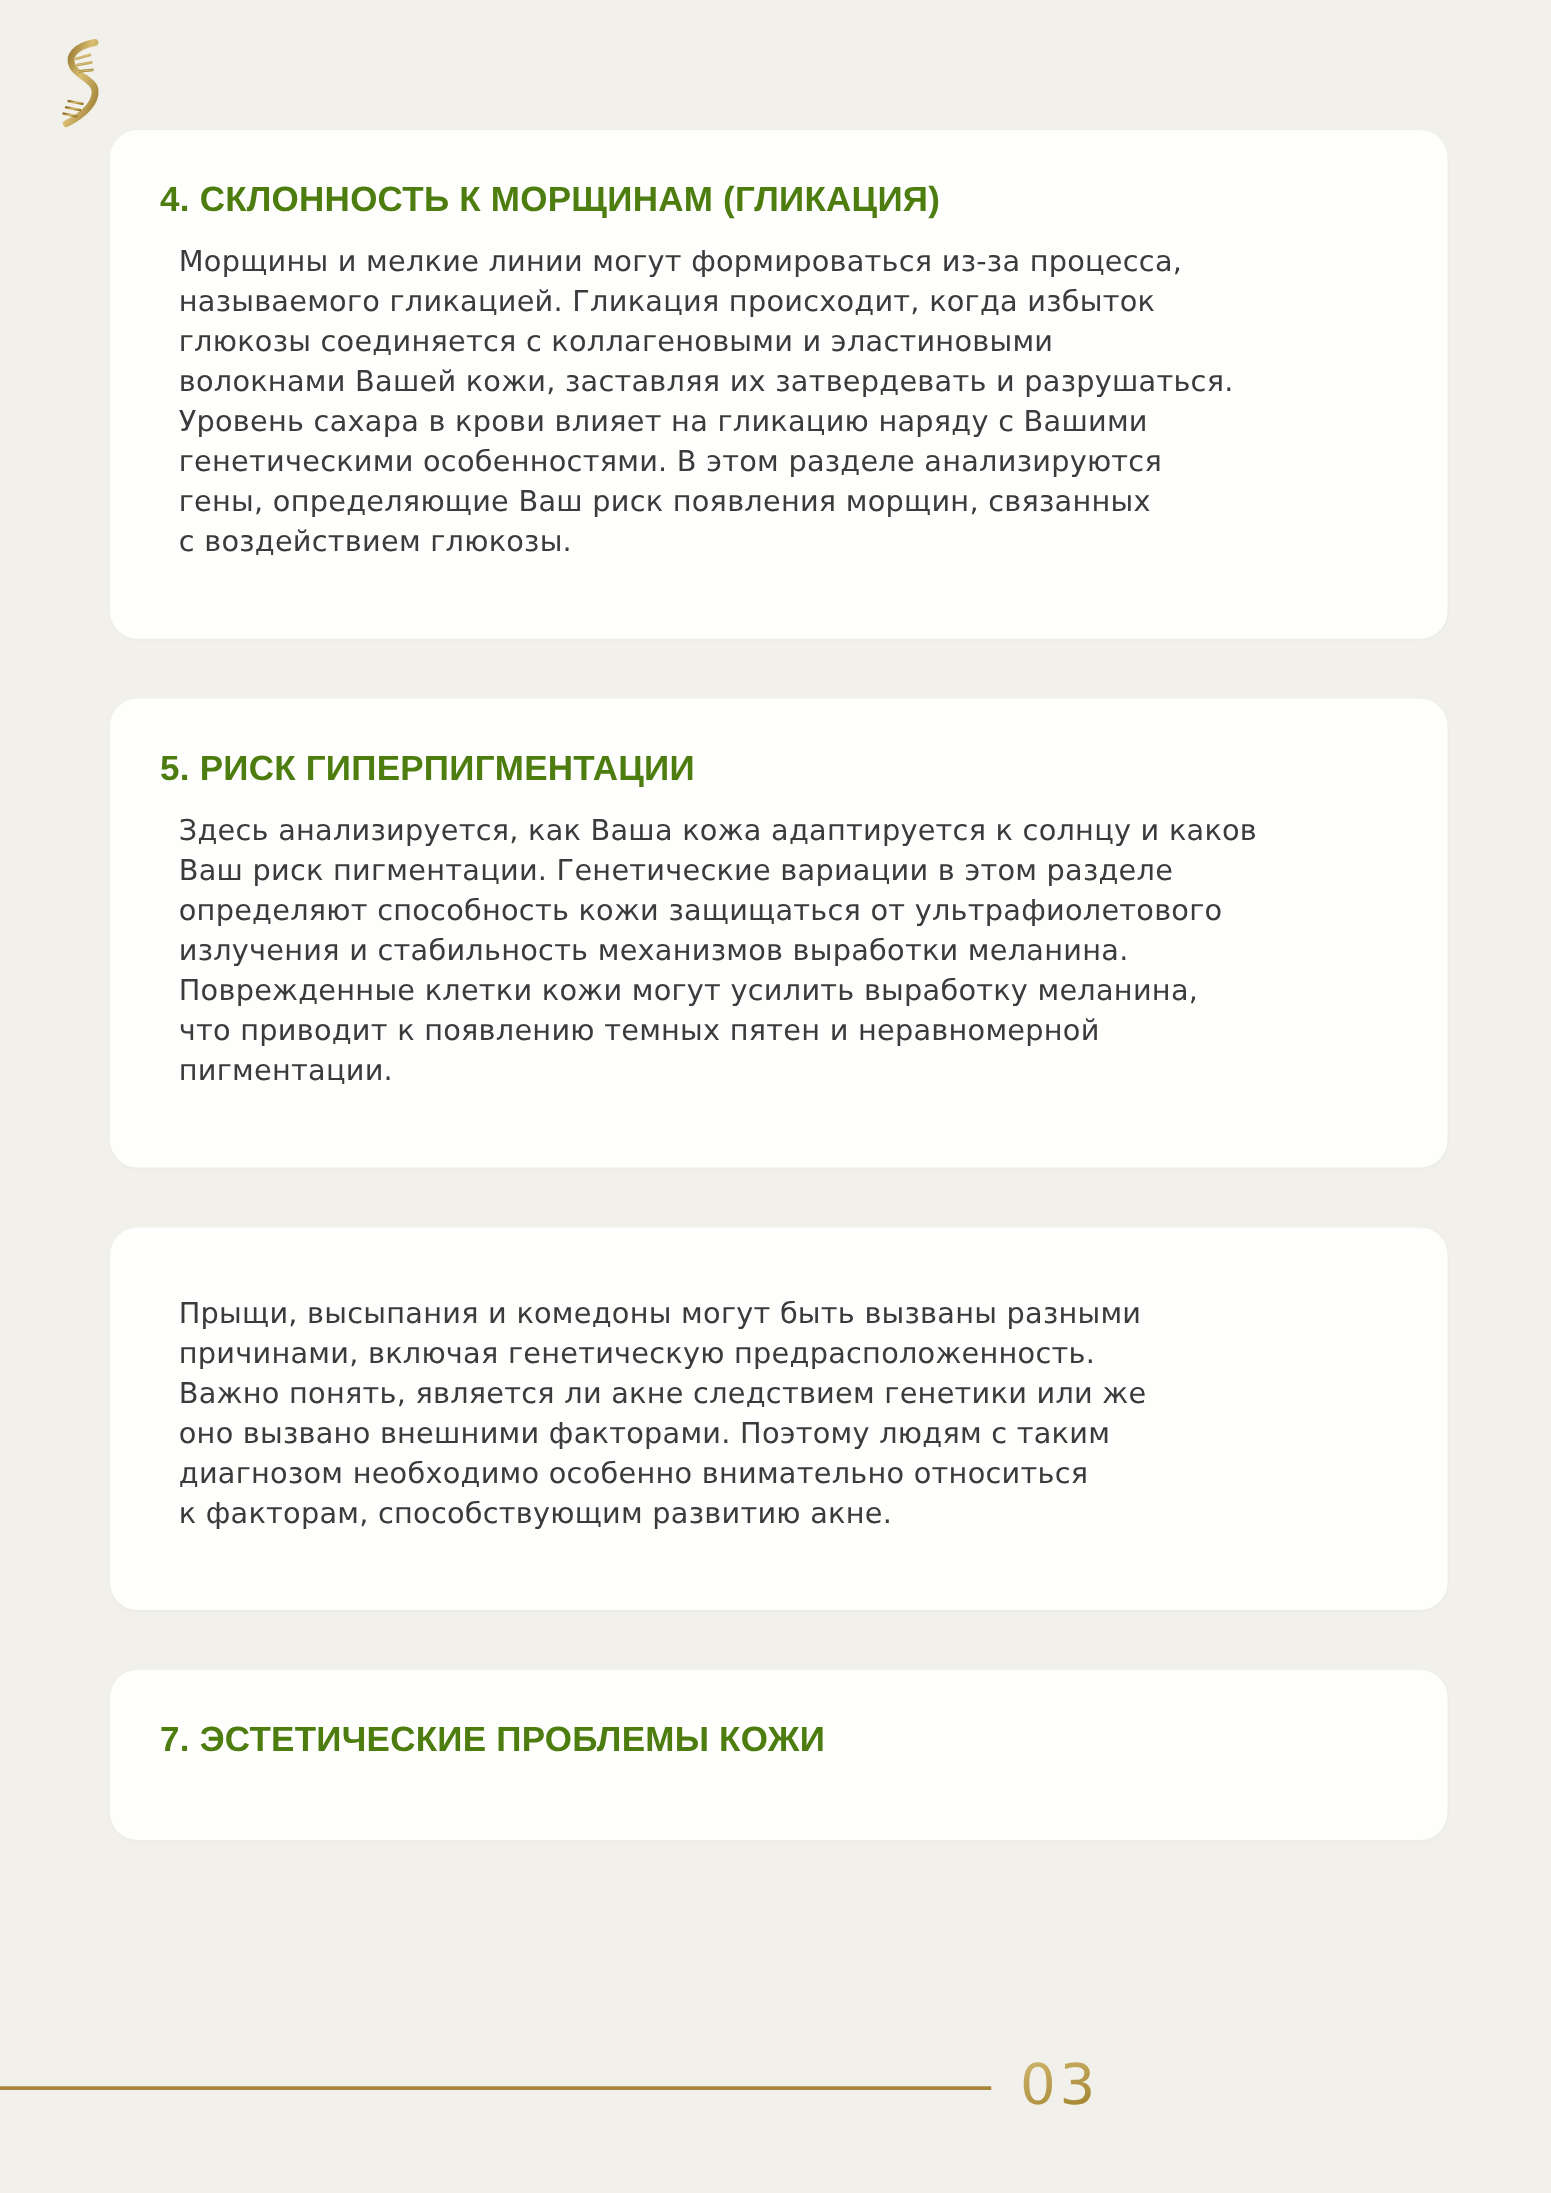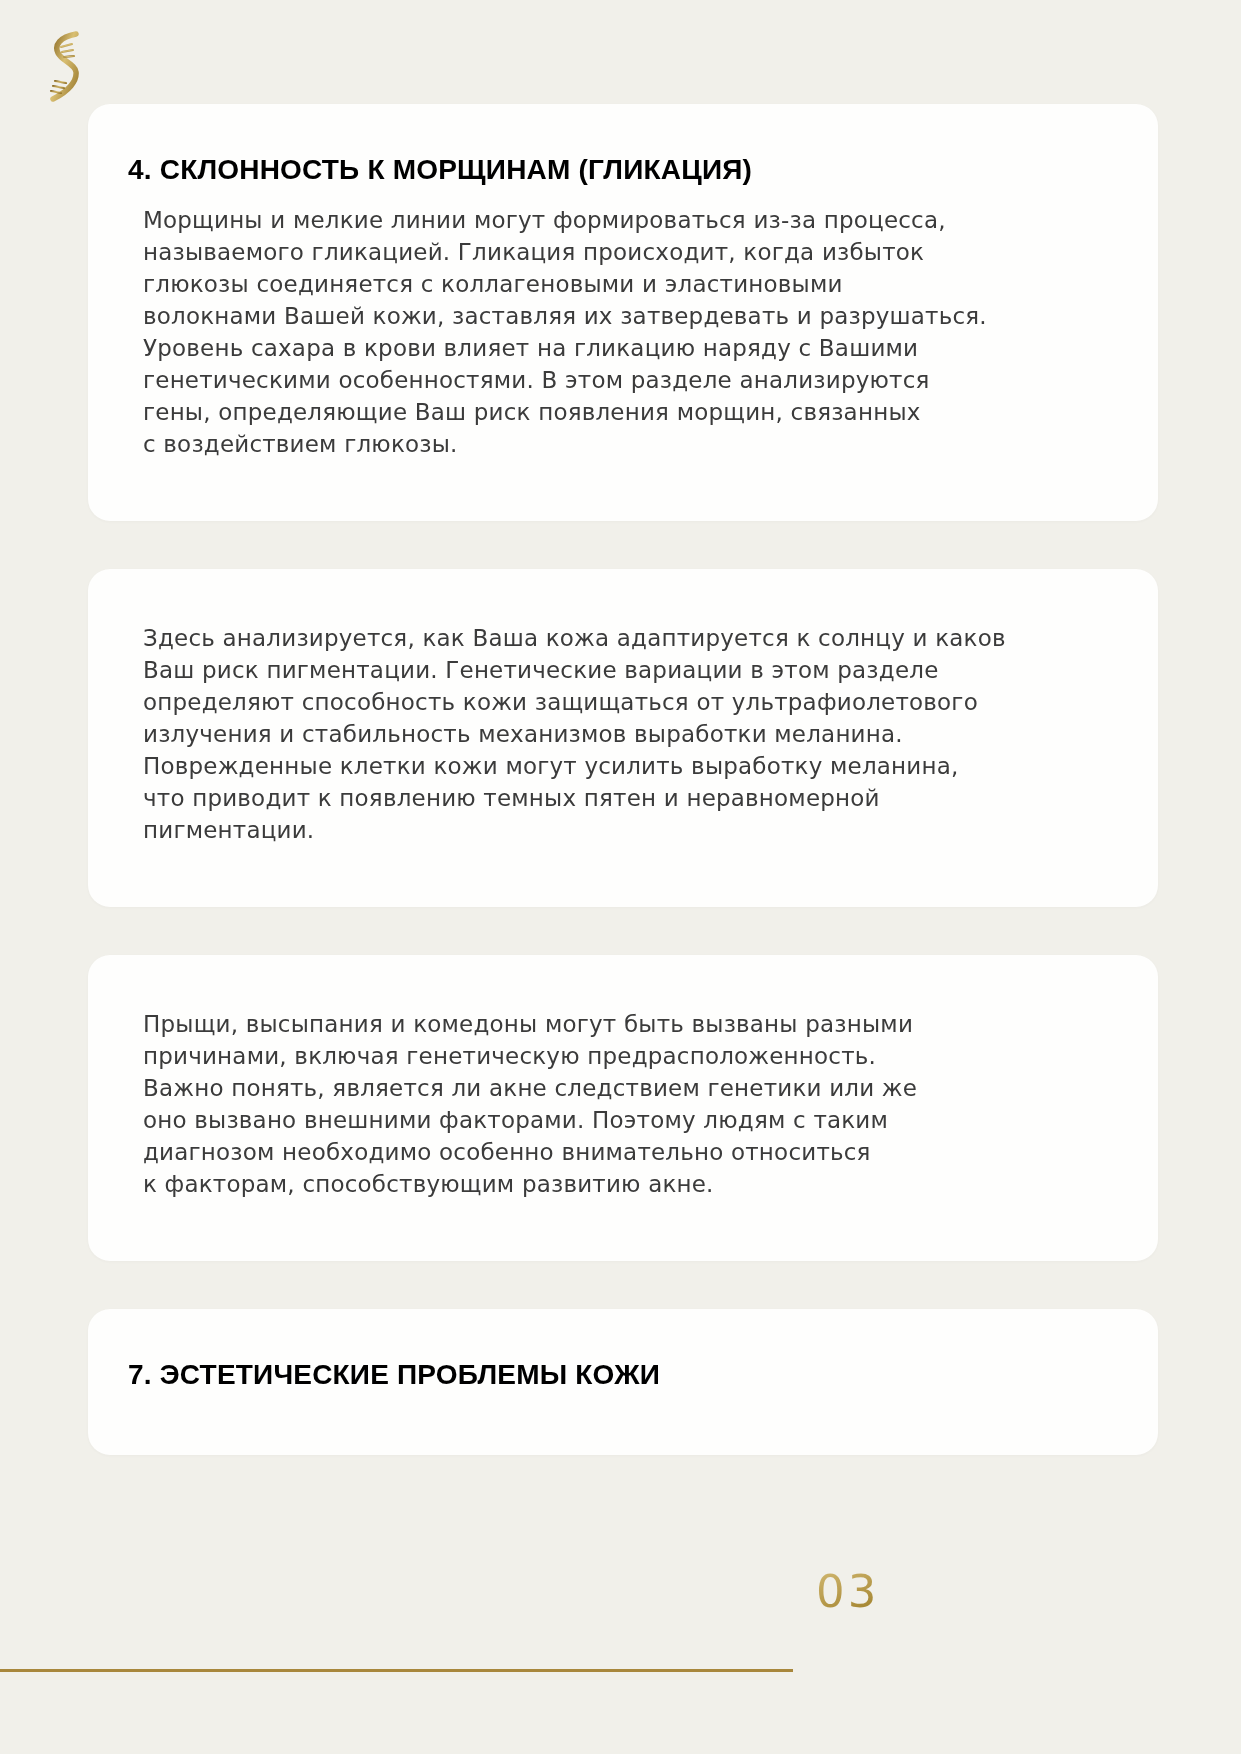--- a/index.html
+++ b/index.html
@@ -29,46 +29,46 @@
   }
   .card {
     box-sizing: border-box;
     background: #fefefd;
     border-radius: 22px;
     padding: 38px 42px 46px 40px;
     margin-bottom: 48px;
     box-shadow: 0 1px 3px rgba(60,60,50,0.03);
   }
   .card-title {
-    margin: 12px 0 18px 0;
+    margin: 2px 0 18px 0;
     font-family: "Liberation Sans", sans-serif;
     font-size: 28px;
     font-weight: 800;
     letter-spacing: 0.2px;
-    color: #000000;
+    color: #4d7c0f;
   }
   .card-body {
     margin: 15px;
     font-size: 23px;
     line-height: 32px;
     letter-spacing: 0.2px;
     color: #3b3b3b;
     white-space: pre-line;
   }
   .footer-line {
     position: absolute;
     top: 1669px;
     left: 0;
     width: 793px;
     height: 3px;
     background: #a8873c;
   }
   .page-number {
     position: absolute;
-    top: 1569px;
+    top: 1645px;
     left: 816px;
     font-size: 45px;
     line-height: 45px;
     letter-spacing: 3px;
     font-weight: 400;
     background: linear-gradient(160deg, #cdb36b 10%, #a3842f 90%);
     -webkit-background-clip: text;
     background-clip: text;
     color: #b3954a;
     -webkit-text-fill-color: transparent;
@@ -106,20 +106,21 @@
 называемого гликацией. Гликация происходит, когда избыток
 глюкозы соединяется с коллагеновыми и эластиновыми
 волокнами Вашей кожи, заставляя их затвердевать и разрушаться.
 Уровень сахара в крови влияет на гликацию наряду с Вашими
 генетическими особенностями. В этом разделе анализируются
 гены, определяющие Ваш риск появления морщин, связанных
 с воздействием глюкозы.</p>
   </section>
 
   <section class="card">
+    <h2 class="card-title">5. РИСК ГИПЕРПИГМЕНТАЦИИ</h2>
     <p class="card-body">Здесь анализируется, как Ваша кожа адаптируется к солнцу и каков
 Ваш риск пигментации. Генетические вариации в этом разделе
 определяют способность кожи защищаться от ультрафиолетового
 излучения и стабильность механизмов выработки меланина.
 Поврежденные клетки кожи могут усилить выработку меланина,
 что приводит к появлению темных пятен и неравномерной
 пигментации.</p>
   </section>
 
   <section class="card">

